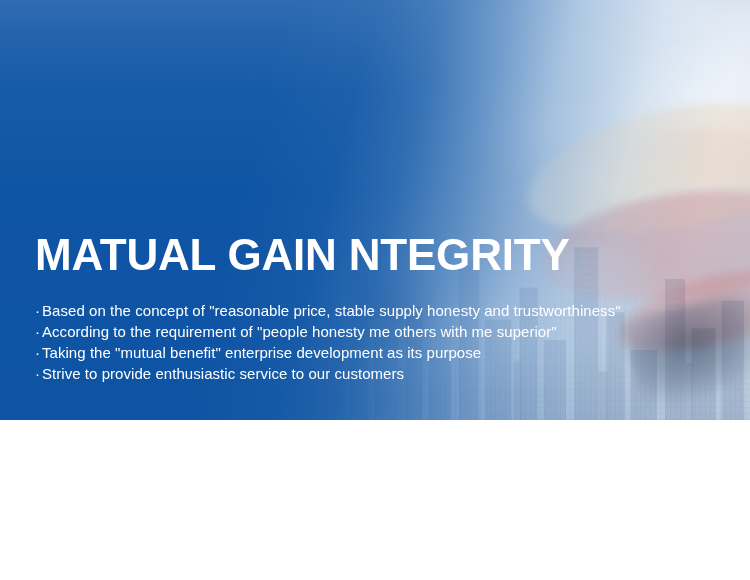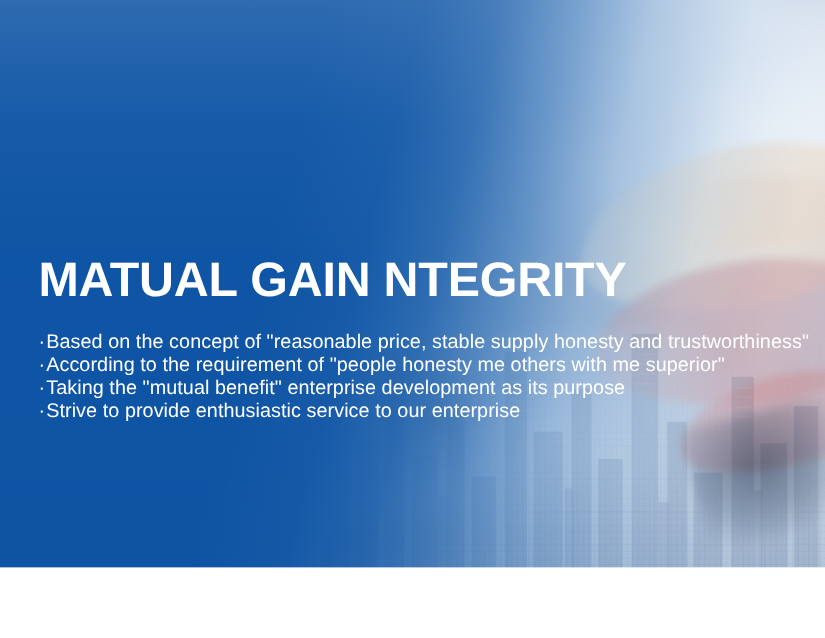--- a/index.html
+++ b/index.html
@@ -5,21 +5,21 @@
 <style>
   html, body {
     margin: 0;
     padding: 0;
     background: #ffffff;
   }
 
   #banner {
     position: relative;
     width: 750px;
-    height: 516px;
+    height: 420px;
     overflow: hidden;
     font-family: "Liberation Sans", sans-serif;
     -webkit-font-smoothing: antialiased;
   }
 
   
   .photo-layer {
     position: absolute;
     inset: 0;
     background: #cdd7e4;
@@ -259,21 +259,21 @@
   .headline-line { display: block; }
 
   .bullets {
     list-style: none;
     margin: 22px 0 0 0;
     padding: 0;
   }
   .bullet-item {
     color: #ffffff;
     font-family: "Liberation Sans", sans-serif;
-    font-size: 18px;
+    font-size: 15px;
     line-height: 21px;
     letter-spacing: 0.05px;
     white-space: nowrap;
   }
   .bullet-dot {
     display: inline-block;
     width: 7px;
     color: #ffffff;
   }
 </style>
@@ -365,18 +365,18 @@
       <li class="bullet-item">
         <span class="bullet-dot">·</span><span>Based on the concept of "reasonable price, stable supply honesty and trustworthiness"</span>
       </li>
       <li class="bullet-item">
         <span class="bullet-dot">·</span><span>According to the requirement of "people honesty me others with me superior"</span>
       </li>
       <li class="bullet-item">
         <span class="bullet-dot">·</span><span>Taking the "mutual benefit" enterprise development as its purpose</span>
       </li>
       <li class="bullet-item">
-        <span class="bullet-dot">·</span><span>Strive to provide enthusiastic service to our enterprise</span>
+        <span class="bullet-dot">·</span><span>Strive to provide enthusiastic service to our customers</span>
       </li>
     </ul>
 
   </div>
 </div>
 
 </body></html>

